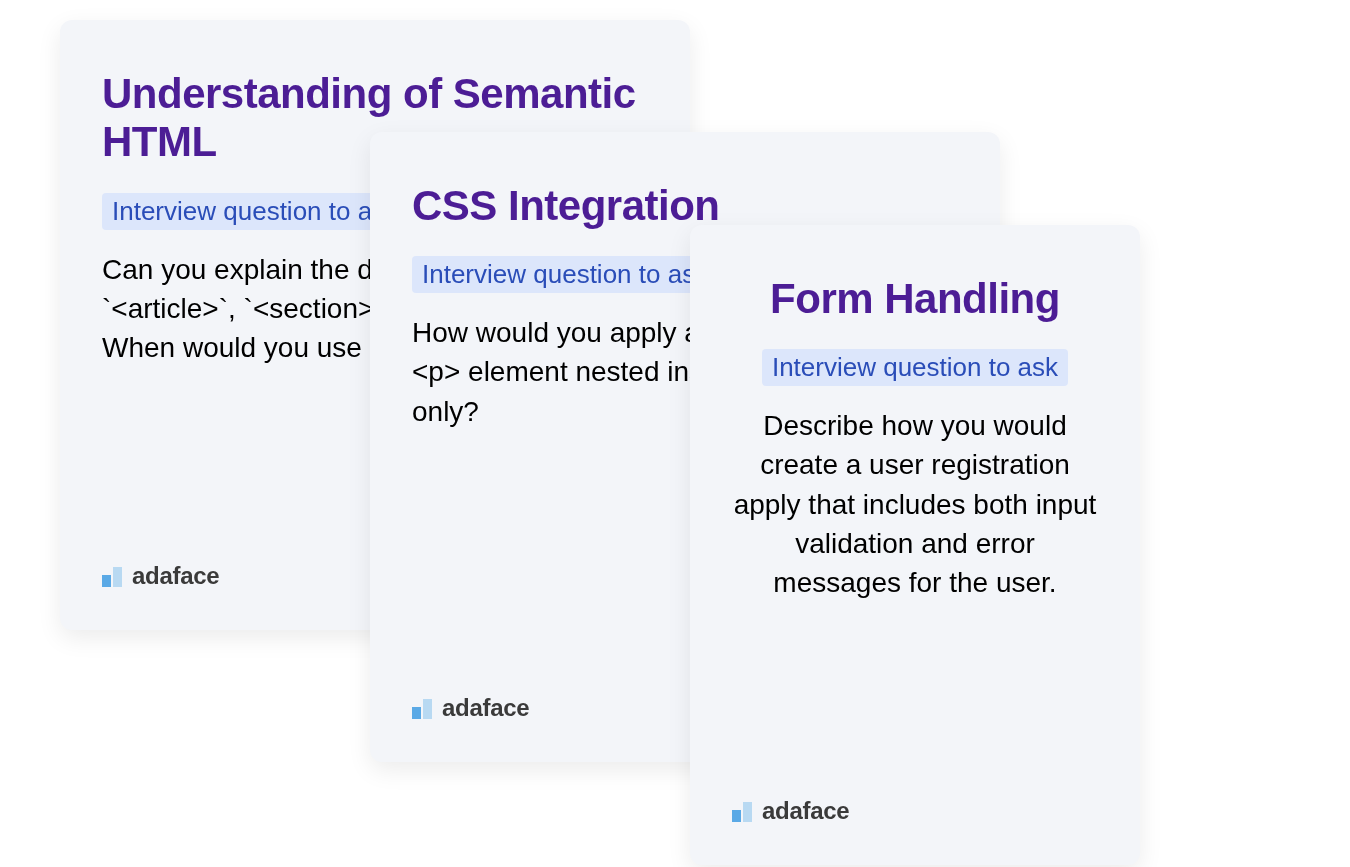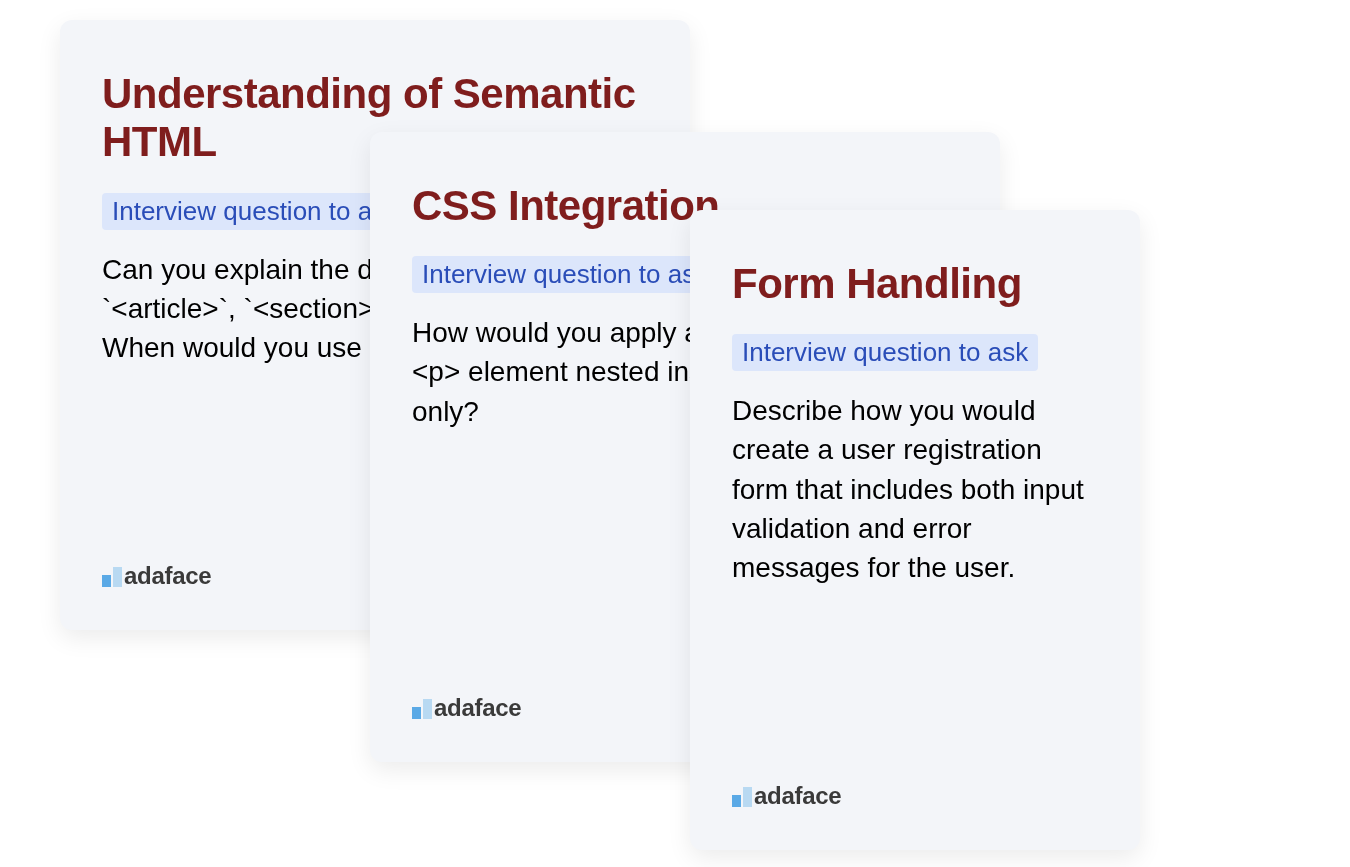--- a/index.html
+++ b/index.html
@@ -31,29 +31,30 @@
     }
     .card-2 {
       left: 370px;
       top: 132px;
       width: 630px;
       height: 630px;
       z-index: 2;
     }
     .card-3 {
       left: 690px;
-      top: 210px;
+      top: 225px;
       width: 450px;
       height: 640px;
       z-index: 3;
+      text-align: center;
     }
     .card-title {
       font-size: 42px;
       font-weight: 800;
-      color: #7f1d1d;
+      color: #4c1d95;
       line-height: 1.15;
       margin-bottom: 26px;
       letter-spacing: -0.5px;
     }
     .card-3 .card-title {
       font-size: 42px;
     }
     .badge {
       display: inline-block;
       background: #dce6fb;
@@ -69,20 +70,21 @@
       color: #000000;
       line-height: 1.4;
       font-weight: 400;
     }
     .logo {
       position: absolute;
       bottom: 40px;
       left: 42px;
       display: flex;
       align-items: center;
+      gap: 8px;
     }
     .logo-icon {
       width: 22px;
       height: 22px;
       position: relative;
     }
     .logo-icon .bar1 {
       position: absolute;
       bottom: 0;
       left: 0;
@@ -130,21 +132,21 @@
       <span class="bar1"></span>
       <span class="bar2"></span>
     </span>
     <span class="logo-text">adaface</span>
   </div>
 </div>
 
 <div class="card card-3">
   <h2 class="card-title">Form Handling</h2>
   <span class="badge">Interview question to ask</span>
-  <p class="card-body">Describe how you would create a user registration form that includes both input validation and error messages for the user.</p>
+  <p class="card-body">Describe how you would create a user registration apply that includes both input validation and error messages for the user.</p>
   <div class="logo">
     <span class="logo-icon">
       <span class="bar1"></span>
       <span class="bar2"></span>
     </span>
     <span class="logo-text">adaface</span>
   </div>
 </div>
 
 </body></html>

